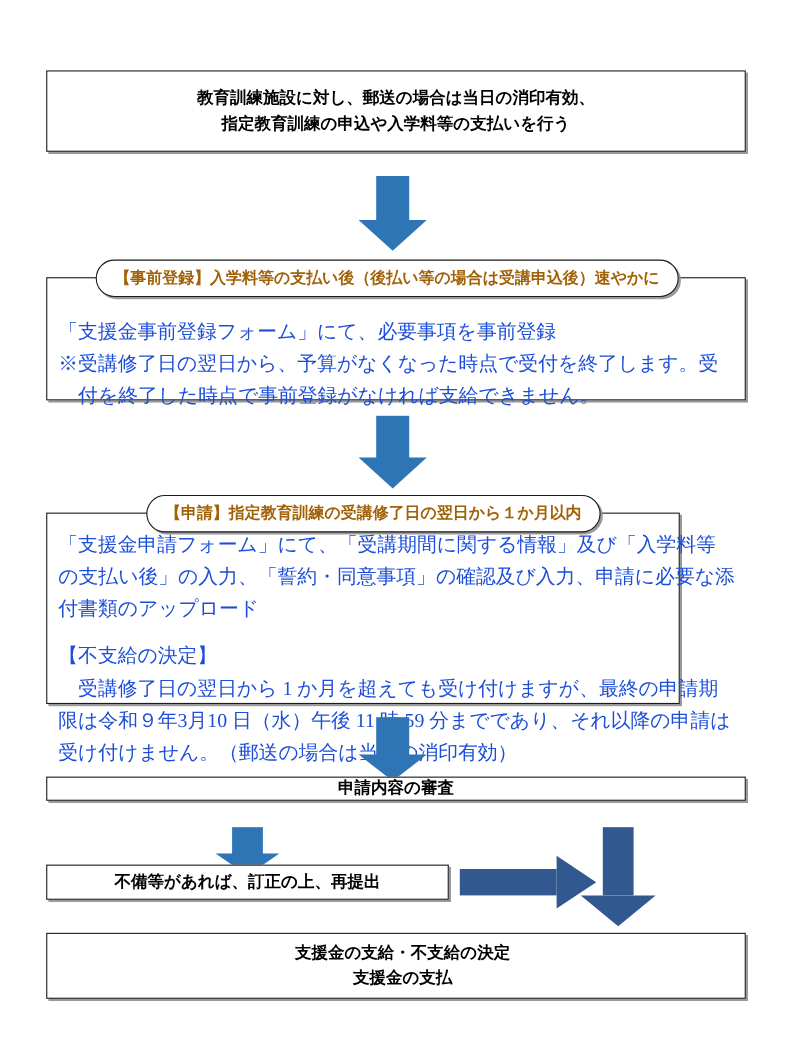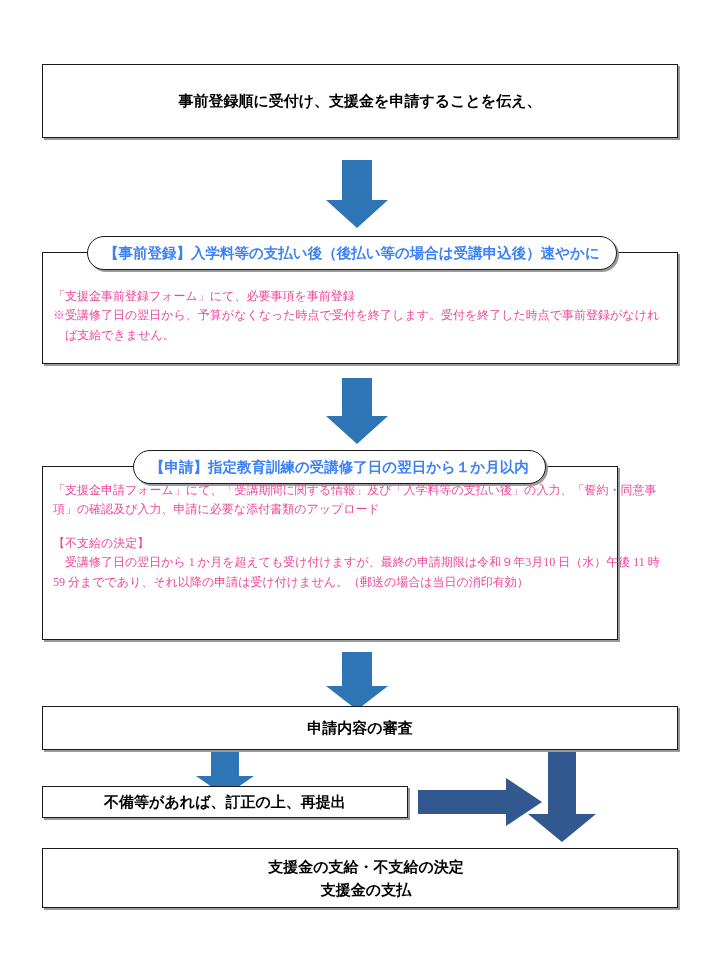--- a/index.html
+++ b/index.html
@@ -40,27 +40,27 @@
     background: #ffffff;
     border: 1px solid #1a1a1a;
     border-radius: 18px;
     box-shadow: 2px 2px 0 0 #9a9a9a;
     height: 34px;
     line-height: 32px;
     padding: 0 16px;
     font-weight: bold;
     font-size: 14.5px;
     white-space: nowrap;
-    color: #3b82f6;
+    color: #a16207;
   }
   .body-text {
     font-family: "Liberation Serif", "DejaVu Serif", serif;
-    font-size: 12px;
+    font-size: 18px;
     line-height: 1.62;
-    color: #ec4899;
+    color: #1d4ed8;
     padding: 0 6px;
   }
   .body-text p { margin: 0; }
   .hang { text-indent: 0; padding-left: 1em; }
   .hang > span.mark { margin-left: -1em; }
   .indent1 { text-indent: 1em; }
   .gap { height: 14px; }
 
   
   .arrow-down {
@@ -105,21 +105,22 @@
     border-left-style: solid;
   }
 </style>
 </head>
 <body>
 
 <div id="flow">
 
   <div class="box center-box" style="left:42px; top:64px; width:636px; height:74px;">
     <div class="box-title">
-      <div>事前登録順に受付け、支援金を申請することを伝え、</div>
+      <div>教育訓練施設に対し、郵送の場合は当日の消印有効、</div>
+      <div>指定教育訓練の申込や入学料等の支払いを行う</div>
     </div>
   </div>
 
   <div class="arrow-down" style="left:326px; top:160px; width:62px; height:68px;">
     <div class="shaft" style="width:30px; height:44px; background:#2E75B6;"></div>
     <div class="head" style="border-left-width:31px; border-right-width:31px; border-top-width:28px; border-top-color:#2E75B6;"></div>
   </div>
 
   <div class="box detail-box" style="left:42px; top:252px; width:636px; height:112px;">
     <div class="pill" style="left:44px;">【事前登録】入学料等の支払い後（後払い等の場合は受講申込後）速やかに</div>
@@ -142,21 +143,21 @@
       <p>【不支給の決定】</p>
       <p class="indent1">受講修了日の翌日から 1 か月を超えても受け付けますが、最終の申請期限は令和９年3月10 日（水）午後 11 時 59 分までであり、それ以降の申請は受け付けません。（郵送の場合は当日の消印有効）</p>
     </div>
   </div>
 
   <div class="arrow-down" style="left:326px; top:652px; width:62px; height:58px;">
     <div class="shaft" style="width:30px; height:36px; background:#2E75B6;"></div>
     <div class="head" style="border-left-width:31px; border-right-width:31px; border-top-width:24px; border-top-color:#2E75B6;"></div>
   </div>
 
-  <div class="box center-box" style="left:42px; top:706px; width:636px; height:44px;">
+  <div class="box center-box" style="left:42px; top:706px; width:636px; height:22px;">
     <div class="box-title">申請内容の審査</div>
   </div>
 
   <div class="arrow-down" style="left:194px; top:752px; width:62px; height:44px;">
     <div class="shaft" style="width:28px; height:26px; background:#2E75B6;"></div>
     <div class="head" style="border-left-width:29px; border-right-width:29px; border-top-width:20px; border-top-color:#2E75B6;"></div>
   </div>
 
   <div class="box center-box" style="left:42px; top:786px; width:366px; height:32px;">
     <div class="box-title">不備等があれば、訂正の上、再提出</div>

